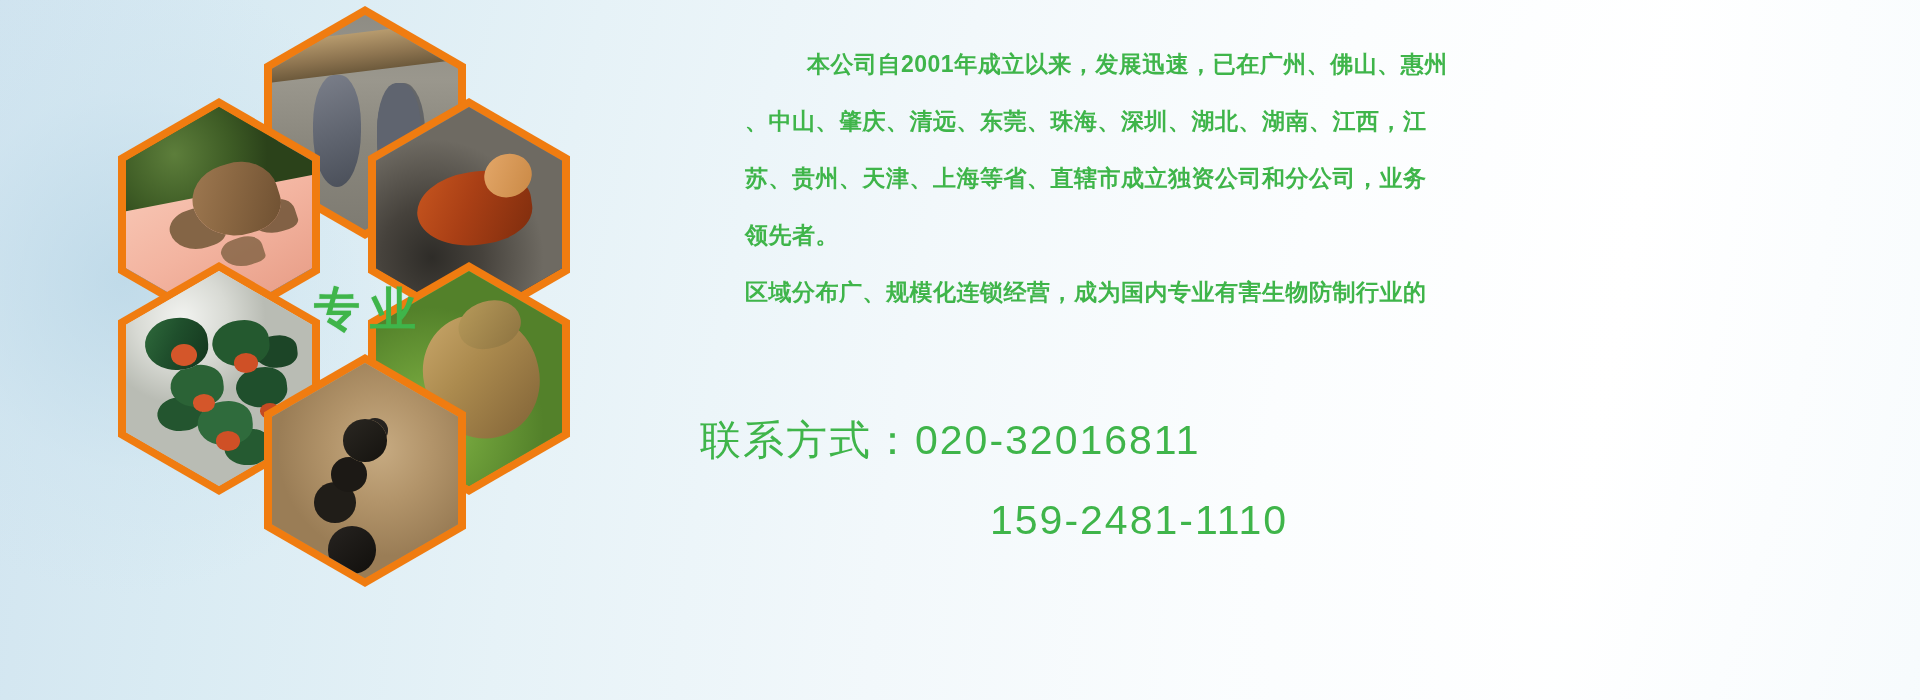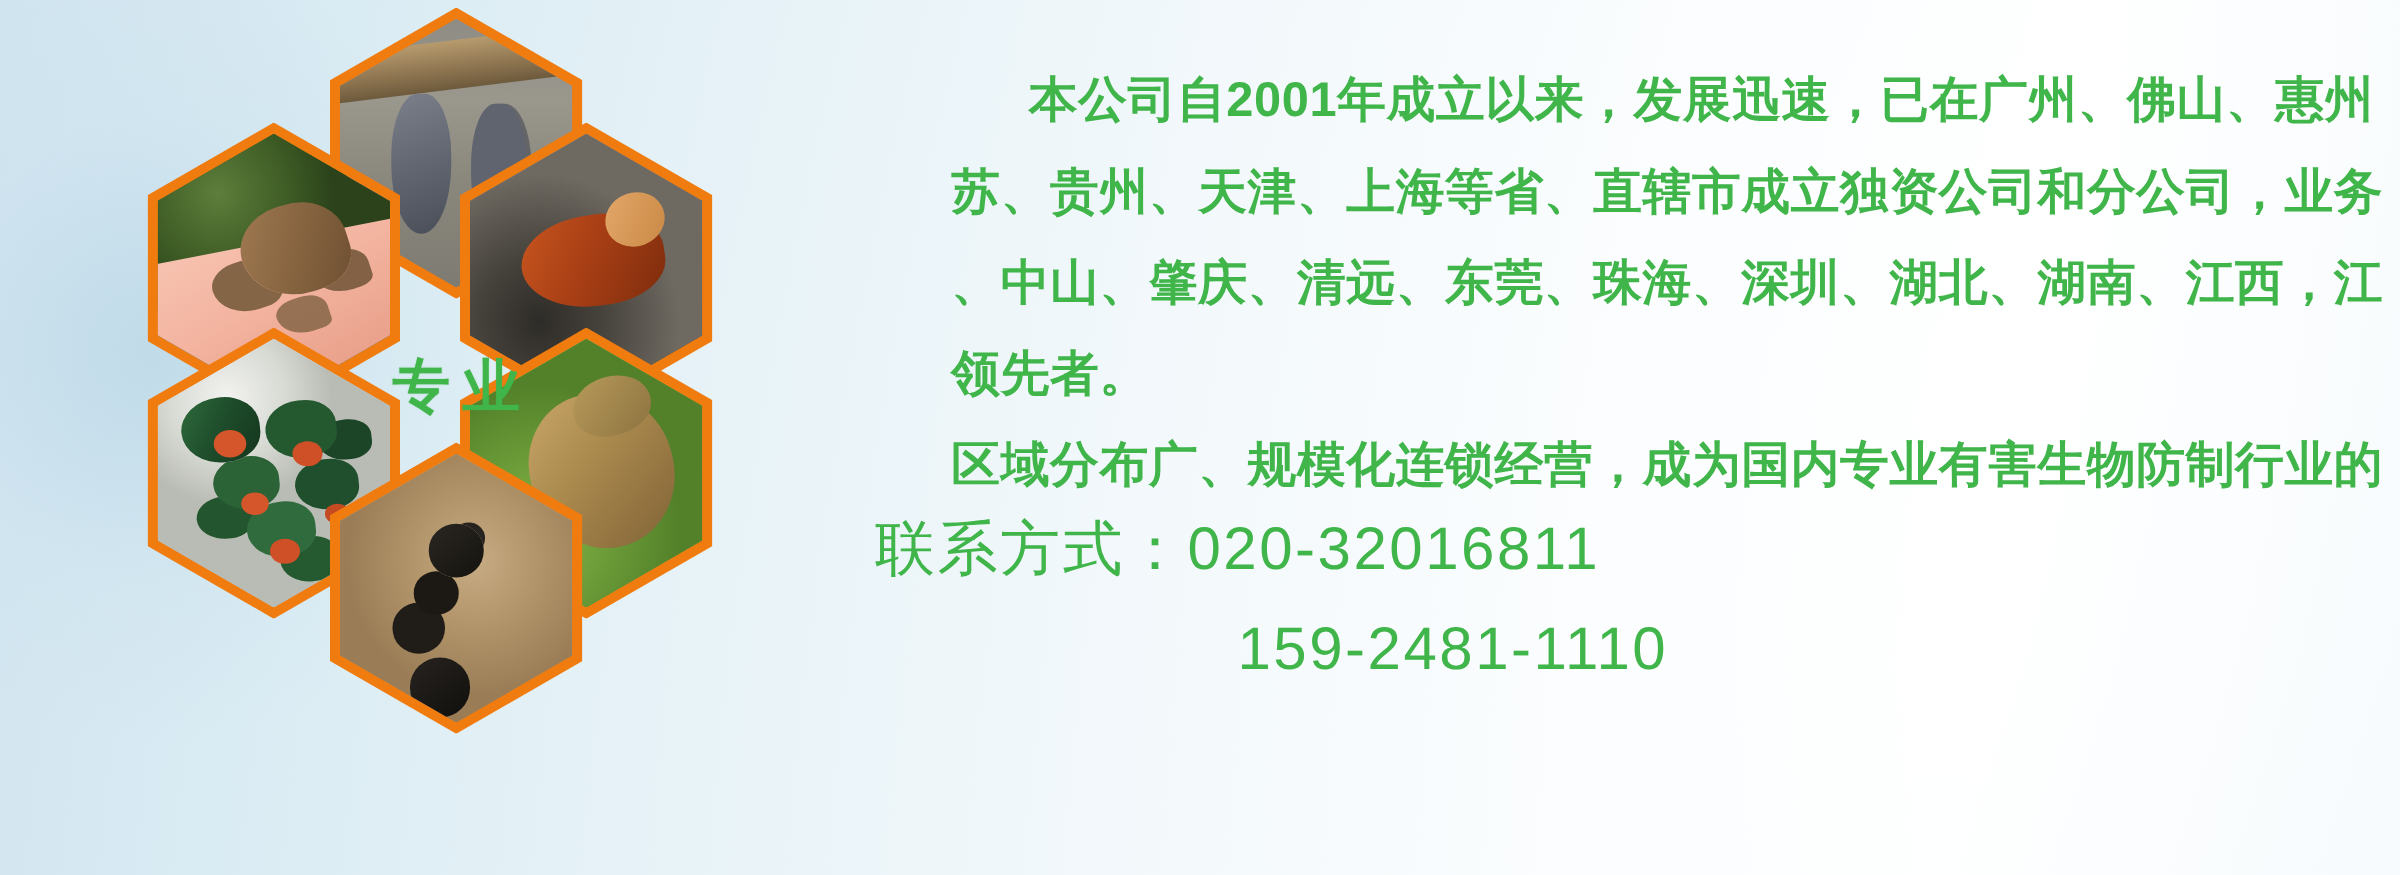--- a/index.html
+++ b/index.html
@@ -165,30 +165,30 @@
     border-radius:50% 50% 46% 46%;
     background:linear-gradient(140deg,#b79a5a 0%,#8d7340 100%);
     transform:rotate(-16deg);
   }
 
   
   .copy{
     position:absolute;left:745px;top:36px;width:1110px;z-index:4;
   }
   .copy p{
-    margin:16px;color:#3fb54a;font-weight:700;
-    font-size:39px;line-height:57px;letter-spacing:.5px;
+    margin:0;color:#3fb54a;font-weight:700;
+    font-size:23px;line-height:57px;letter-spacing:.5px;
     white-space:pre;
   }
   .copy p.first{text-indent:62px;}
 
   .contact{position:absolute;left:700px;top:400px;z-index:4;}
   .contact .line{
     color:#3fb54a;font-weight:400;letter-spacing:2px;
-    font-size:48px;line-height:80px;white-space:pre;
+    font-size:41px;line-height:80px;white-space:pre;
   }
   .contact .line.two{padding-left:290px;}
 </style>
 </head>
 <body>
 
 <div class="stage">
 
   <div class="comb">
 
@@ -229,22 +229,22 @@
     </div>
 
     <div class="hex-label">
       <span>专业</span>
     </div>
 
   </div>
 
   <div class="copy">
     <p class="first">本公司自2001年成立以来，发展迅速，已在广州、佛山、惠州</p>
+    <p>、中山、肇庆、清远、东莞、珠海、深圳、湖北、湖南、江西，江</p>
     <p>苏、贵州、天津、上海等省、直辖市成立独资公司和分公司，业务</p>
-    <p>、中山、肇庆、清远、东莞、珠海、深圳、湖北、湖南、江西，江</p>
     <p>领先者。</p>
     <p>区域分布广、规模化连锁经营，成为国内专业有害生物防制行业的</p>
   </div>
 
   <div class="contact">
     <div class="line one"><span>联系方式：</span><span>020-32016811</span></div>
     <div class="line two"><span>159-2481-1110</span></div>
   </div>
 
 </div>

